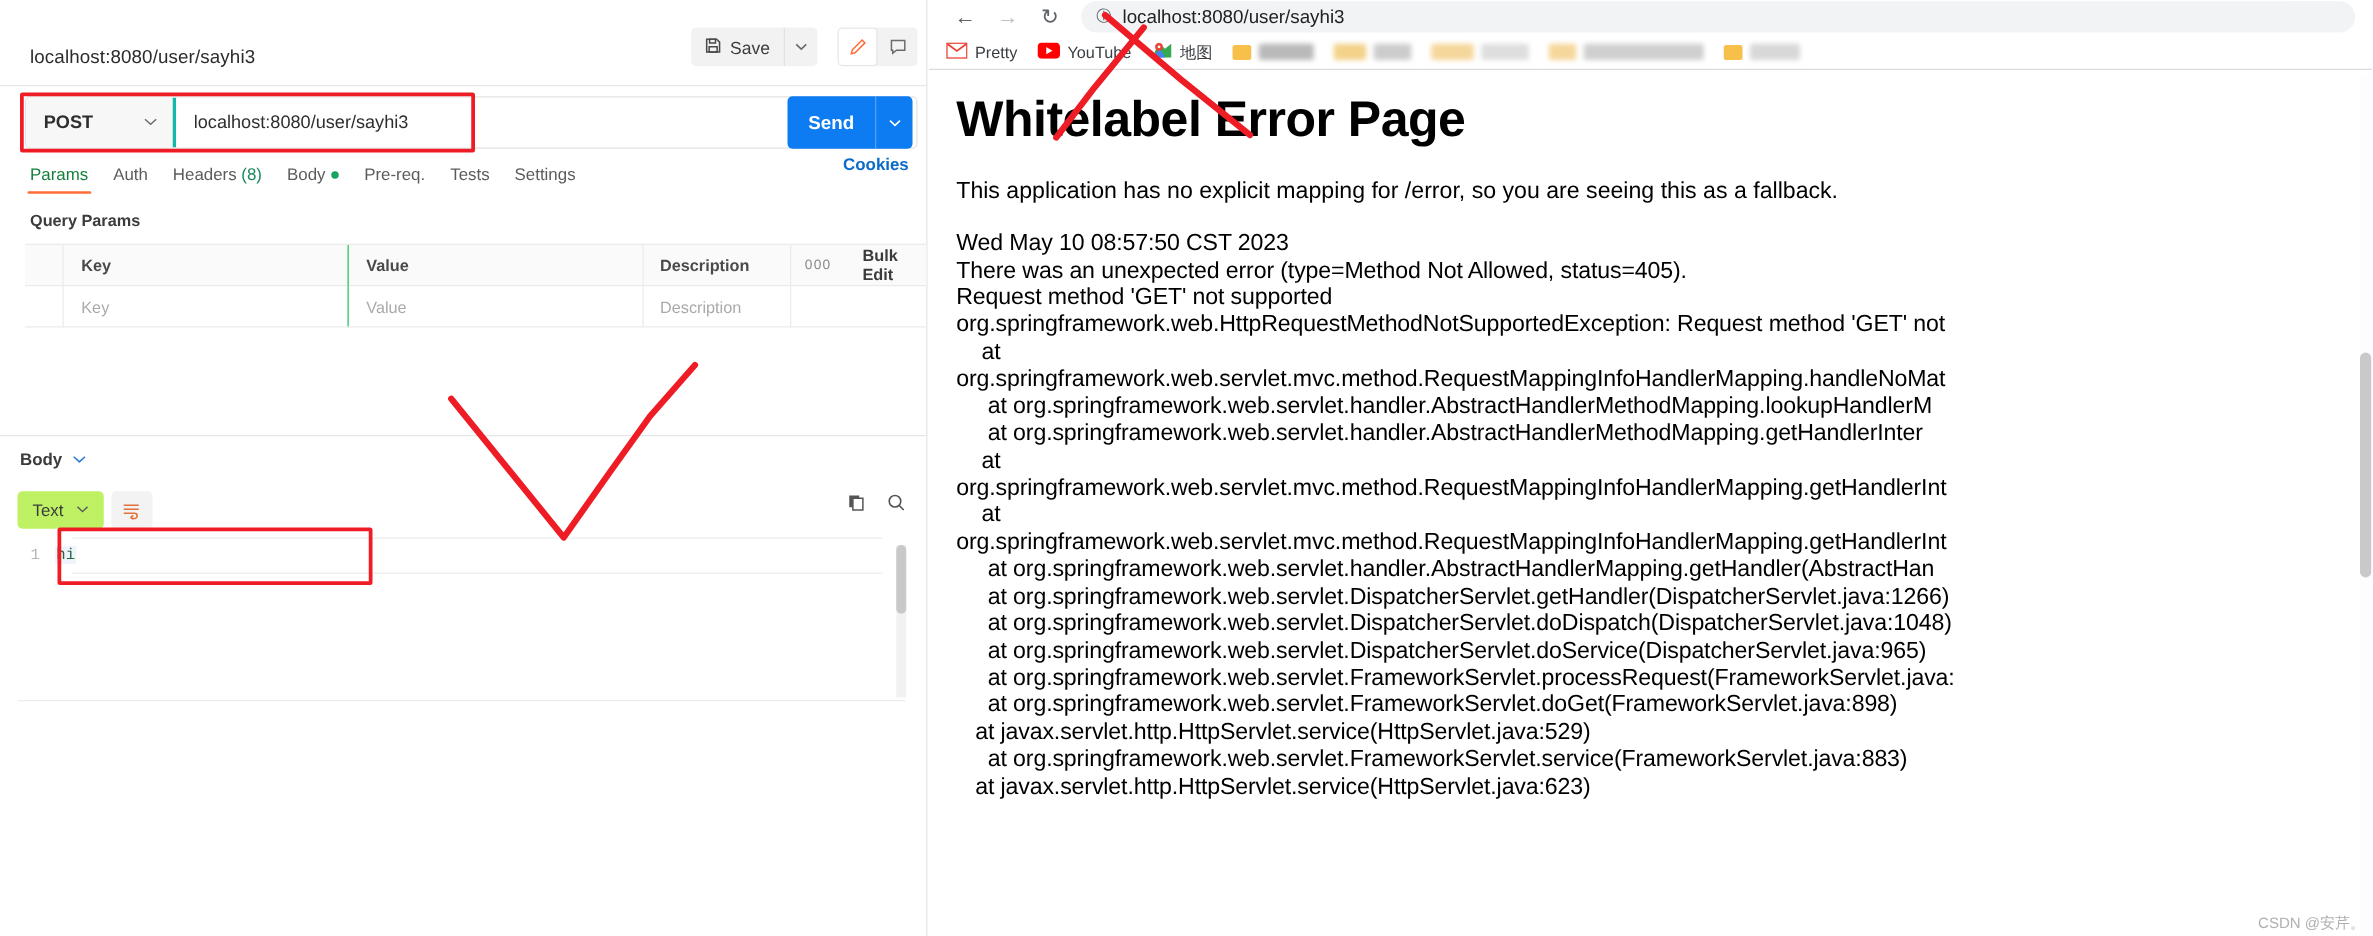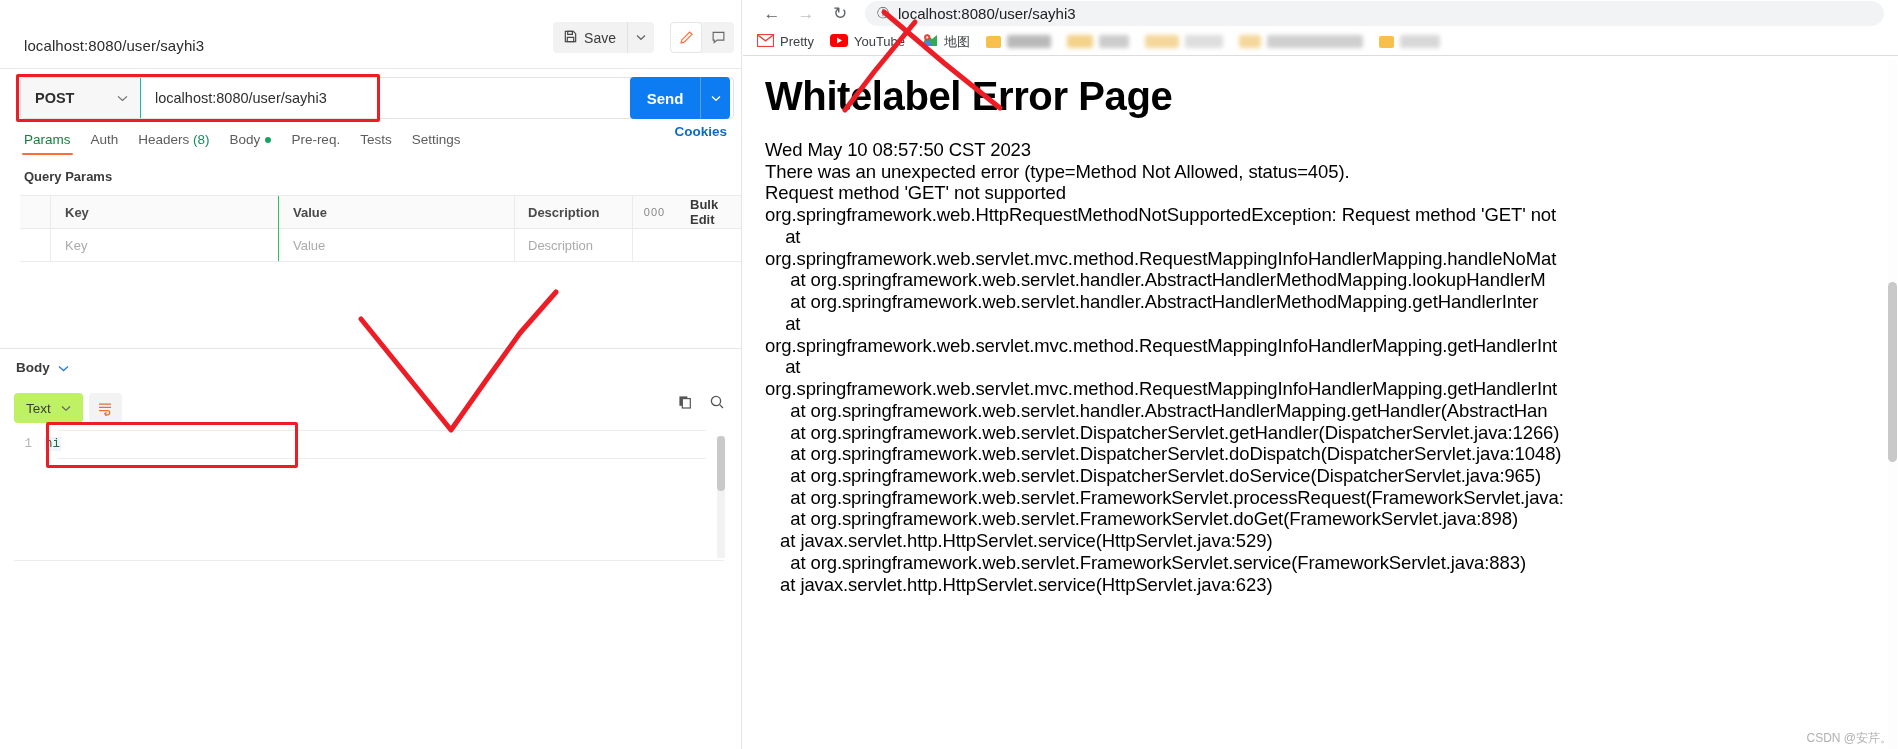--- a/index.html
+++ b/index.html
@@ -52,21 +52,21 @@
     position: absolute; left: 0; top: 68px; width: 742px; height: 1px; background: #e8e8e8;
   }
 
   
   .url-row {
     position: absolute; left: 20px; top: 77px; width: 714px; height: 42px;
     display: flex; align-items: stretch;
     border: 1px solid #e3e3e3; border-radius: 4px; background: #fff;
   }
   .method-sel {
-    width: 120px; background: #f7f7f7; border-right: 1px solid #14b8a6;
+    width: 120px; background: #f7f7f7; border-right: 3px solid #14b8a6;
     display: flex; align-items: center; justify-content: space-between;
     padding: 0 12px 0 14px; font-size: 14.5px; color: #2e2e2e; font-weight: 600;
     border-radius: 4px 0 0 4px; cursor: pointer;
   }
   .method-sel .cv { color: #6b6b6b; font-size: 11px; font-weight: 400; }
   .url-input {
     flex: 1; border: 0; outline: none; background: transparent;
     padding-left: 14px; font-size: 14.5px; color: #2e2e2e;
     font-family: "Liberation Sans", sans-serif;
   }
@@ -459,20 +459,21 @@
         <span class="blur-chip" style="width:96px;background:#cfcfcf"></span>
       </div>
       <div class="bm">
         <span class="bm-folder"></span>
         <span class="blur-chip" style="width:40px;background:#d8d8d8"></span>
       </div>
     </div>
 
     <div class="page">
       <h1 class="err-title">Whitelabel Error Page</h1>
+      <p class="err-p">This application has no explicit mapping for /error, so you are seeing this as a fallback.</p>
       <div class="trace">Wed May 10 08:57:50 CST 2023
 There was an unexpected error (type=Method Not Allowed, status=405).
 Request method 'GET' not supported
 org.springframework.web.HttpRequestMethodNotSupportedException: Request method 'GET' not
     at
 org.springframework.web.servlet.mvc.method.RequestMappingInfoHandlerMapping.handleNoMat
      at org.springframework.web.servlet.handler.AbstractHandlerMethodMapping.lookupHandlerM
      at org.springframework.web.servlet.handler.AbstractHandlerMethodMapping.getHandlerInter
     at
 org.springframework.web.servlet.mvc.method.RequestMappingInfoHandlerMapping.getHandlerInt

